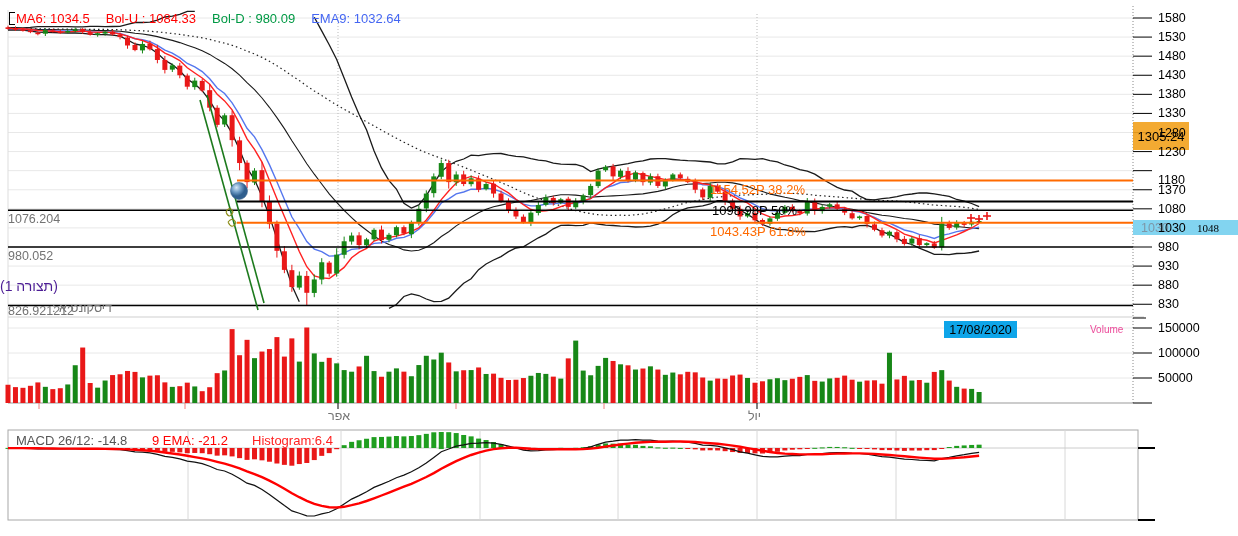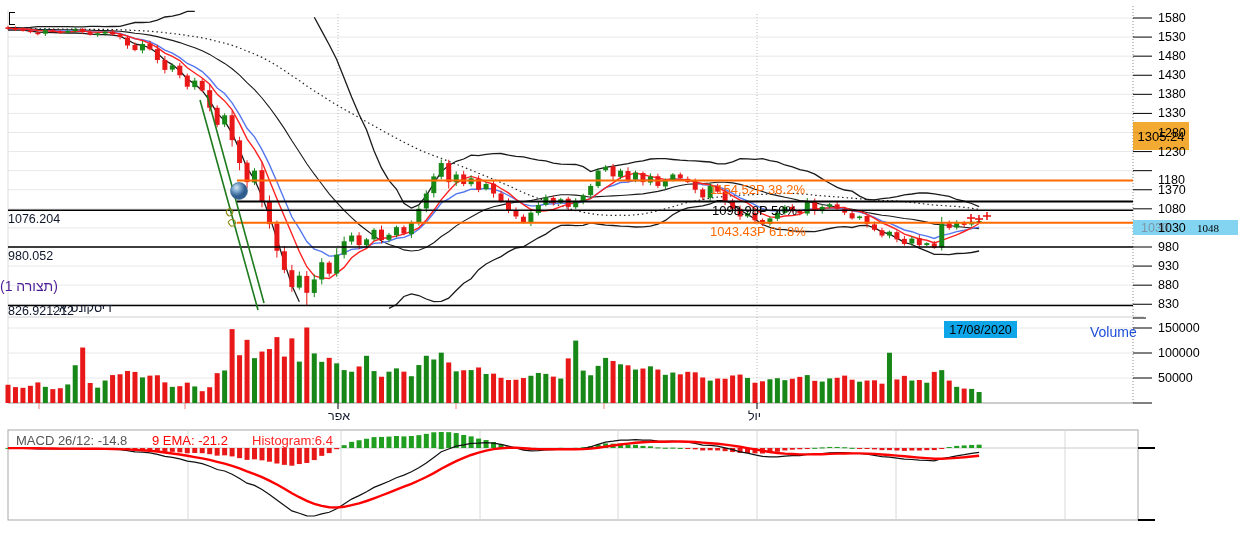--- a/index.html
+++ b/index.html
@@ -1,19 +1,19 @@
 <!DOCTYPE html>
 <html><head>
 <meta charset="utf-8">
 <style>
   html,body{margin:0;padding:0;background:#fff}
   #stage{position:relative;width:1238px;height:536px;background:#fff;overflow:hidden;
          font-family:"Liberation Sans",sans-serif}
   #chart-svg{position:absolute;left:0;top:0}
-  .lbl{position:absolute;white-space:pre;font:12.5px/1.15 "Liberation Sans",sans-serif;color:#0f172a}
+  .lbl{position:absolute;white-space:pre;font:12.5px/1.15 "Liberation Sans",sans-serif;color:#737373}
   .legend{position:absolute;left:16px;top:11px;display:flex;gap:16px;font-size:13px;font-weight:400}
   .bracket{position:absolute;left:9px;top:12px;width:5px;height:11px;border-left:1.5px solid #000;border-top:1.5px solid #000;border-bottom:1.5px solid #000}
   .axis-lbl{position:absolute;left:1158px;font-size:12.5px;color:#000}
   .badge{position:absolute;display:flex;align-items:center;justify-content:center;font-size:12.5px;color:#000}
   .fib-lbl{position:absolute;font-size:13px}
   .macd-legend{position:absolute;top:433px;font-size:13px}
 </style>
 </head>
 <body>
 
@@ -650,35 +650,41 @@
         <rect x="954.1899999999999" y="445.90104989834737" width="5" height="2.0989501016526173" fill="#1f9e1f"></rect>
         <rect x="961.66" y="445.41754853170426" width="5" height="2.5824514682957505" fill="#1f9e1f"></rect>
         <rect x="969.13" y="444.94443356769494" width="5" height="3.055566432305069" fill="#1f9e1f"></rect>
         <rect x="976.6" y="444.675352723179" width="5" height="3.324647276820995" fill="#1f9e1f"></rect>
         <path d="M8.0 448.0 L15.5 448.0 L22.9 448.2 L30.4 448.4 L37.9 448.8 L45.4 448.8 L52.8 448.8 L60.3 448.9 L67.8 448.9 L75.2 448.7 L82.7 448.8 L90.2 449.1 L97.6 449.2 L105.1 449.1 L112.6 449.3 L120.0 449.6 L127.5 450.6 L135.0 451.8 L142.5 452.2 L149.9 452.9 L157.4 454.3 L164.9 456.3 L172.3 457.3 L179.8 458.9 L187.3 461.1 L194.8 462.1 L202.2 463.6 L209.7 466.2 L217.2 469.5 L224.6 471.0 L232.1 474.2 L239.6 478.5 L247.0 483.2 L254.5 485.4 L262.0 489.5 L269.4 494.4 L276.9 500.0 L284.4 505.6 L291.9 510.9 L299.3 513.2 L306.8 515.9 L314.3 516.0 L321.7 513.8 L329.2 512.3 L336.7 508.7 L344.1 503.9 L351.6 499.1 L359.1 495.6 L366.6 491.7 L374.0 487.4 L381.5 484.4 L389.0 481.2 L396.4 477.7 L403.9 475.1 L411.4 471.8 L418.8 467.7 L426.3 462.9 L433.8 457.4 L441.3 451.7 L448.7 449.0 L456.2 446.2 L463.7 444.9 L471.1 443.3 L478.6 443.2 L486.1 442.7 L493.6 443.2 L501.0 444.3 L508.5 446.1 L516.0 448.0 L523.4 450.1 L530.9 450.8 L538.4 450.6 L545.8 449.8 L553.3 449.6 L560.8 449.1 L568.3 449.4 L575.7 449.1 L583.2 448.3 L590.7 446.9 L598.1 444.3 L605.6 442.1 L613.1 441.2 L620.5 440.1 L628.0 440.2 L635.5 439.6 L642.9 440.2 L650.4 440.2 L657.9 441.1 L665.4 441.4 L672.8 441.2 L680.3 441.5 L687.8 442.1 L695.2 443.3 L702.7 445.1 L710.2 445.4 L717.6 446.2 L725.1 447.8 L732.6 449.6 L740.1 451.8 L747.5 453.2 L755.0 454.8 L762.5 456.3 L769.9 456.9 L777.4 456.8 L784.9 456.1 L792.4 455.7 L799.8 455.6 L807.3 454.4 L814.8 454.2 L822.2 453.6 L829.7 452.8 L837.2 452.6 L844.6 452.7 L852.1 453.3 L859.6 453.5 L867.0 454.2 L874.5 455.3 L882.0 456.6 L889.5 457.1 L896.9 458.1 L904.4 459.2 L911.9 459.5 L919.3 460.1 L926.8 460.3 L934.3 460.8 L941.8 458.7 L949.2 457.4 L956.7 455.8 L964.2 454.7 L971.6 453.4 L979.1 452.3 " fill="none" stroke="#111111" stroke-width="1.2"></path>
         <path d="M8.0 448.1 L15.5 448.1 L22.9 448.1 L30.4 448.2 L37.9 448.3 L45.4 448.4 L52.8 448.5 L60.3 448.6 L67.8 448.6 L75.2 448.6 L82.7 448.7 L90.2 448.8 L97.6 448.8 L105.1 448.9 L112.6 449.0 L120.0 449.1 L127.5 449.4 L135.0 449.9 L142.5 450.3 L149.9 450.8 L157.4 451.5 L164.9 452.5 L172.3 453.5 L179.8 454.5 L187.3 455.8 L194.8 457.1 L202.2 458.4 L209.7 459.9 L217.2 461.9 L224.6 463.7 L232.1 465.8 L239.6 468.3 L247.0 471.3 L254.5 474.1 L262.0 477.2 L269.4 480.6 L276.9 484.5 L284.4 488.7 L291.9 493.2 L299.3 497.2 L306.8 500.9 L314.3 503.9 L321.7 505.9 L329.2 507.2 L336.7 507.5 L344.1 506.8 L351.6 505.2 L359.1 503.3 L366.6 501.0 L374.0 498.3 L381.5 495.5 L389.0 492.6 L396.4 489.7 L403.9 486.7 L411.4 483.8 L418.8 480.5 L426.3 477.0 L433.8 473.1 L441.3 468.8 L448.7 464.9 L456.2 461.1 L463.7 457.9 L471.1 455.0 L478.6 452.6 L486.1 450.6 L493.6 449.1 L501.0 448.2 L508.5 447.7 L516.0 447.8 L523.4 448.3 L530.9 448.8 L538.4 449.1 L545.8 449.3 L553.3 449.3 L560.8 449.3 L568.3 449.3 L575.7 449.3 L583.2 449.1 L590.7 448.6 L598.1 447.8 L605.6 446.6 L613.1 445.5 L620.5 444.5 L628.0 443.6 L635.5 442.8 L642.9 442.3 L650.4 441.9 L657.9 441.7 L665.4 441.7 L672.8 441.6 L680.3 441.5 L687.8 441.7 L695.2 442.0 L702.7 442.6 L710.2 443.2 L717.6 443.8 L725.1 444.6 L732.6 445.6 L740.1 446.8 L747.5 448.1 L755.0 449.4 L762.5 450.8 L769.9 452.0 L777.4 453.0 L784.9 453.6 L792.4 454.0 L799.8 454.4 L807.3 454.4 L814.8 454.3 L822.2 454.2 L829.7 453.9 L837.2 453.6 L844.6 453.5 L852.1 453.4 L859.6 453.4 L867.0 453.6 L874.5 453.9 L882.0 454.5 L889.5 455.0 L896.9 455.6 L904.4 456.3 L911.9 457.0 L919.3 457.6 L926.8 458.1 L934.3 458.7 L941.8 458.7 L949.2 458.4 L956.7 457.9 L964.2 457.3 L971.6 456.5 L979.1 455.7 " fill="none" stroke="#ff0000" stroke-width="2.4"></path>
       </g>
     </svg>
 
   <span class="bracket"></span>
+  <div class="legend">
+    <span style="color:#ff0000">MA6: 1034.5</span>
+    <span style="color:#ff0000">Bol-U : 1084.33</span>
+    <span style="color:#009944">Bol-D : 980.09</span>
+    <span style="color:#4466f2">EMA9: 1032.64</span>
+  </div>
 
   <div class="fib-lbl" style="left:710px;top:182px;color:#ff6a00">1154.52P  38.2%</div>
   <div class="fib-lbl" style="left:712px;top:203px;color:#000">1098.98P  50%</div>
   <div class="fib-lbl" style="left:710px;top:224px;color:#ff6a00">1043.43P  61.8%</div>
 
   <div class="lbl" style="left:8px;top:212px">1076.204</div>
   <div class="lbl" style="left:8px;top:249px">980.052</div>
   <div class="lbl" style="left:0;top:278px;color:#4c1d95;font-size:14px" dir="rtl">(תצורה 1)</div>
   <div class="lbl" style="left:8px;top:304px">826.921212</div>
   <div class="lbl" style="left:52px;top:301px" dir="rtl">דיסקונט א :</div>
 
   <div class="lbl" style="left:328px;top:409px">אפר</div>
   <div class="lbl" style="left:748px;top:409px">יול</div>
 
-  <div class="lbl" style="left:1090px;top:324px;color:#1d4ed8;font-size:14px">Volume</div>
+  <div class="lbl" style="left:1090px;top:324px;color:#ec4899;font-size:10px">Volume</div>
   <div class="badge" style="left:944px;top:321px;width:73px;height:17px;background:#0ea5e9">17/08/2020</div>
 
   <div class="badge" style="left:1133px;top:122px;width:56px;height:28px;background:rgba(242,163,33,0.92);font-size:13px">1305.24</div>
   <div class="badge" style="left:1133px;top:220px;width:105px;height:15px;background:#82d4f0">
     <span style="position:absolute;left:8px;color:#7d97a8">1030</span>
     <span style="position:absolute;left:64px;font-family:'Liberation Serif',serif;font-weight:400;font-size:11px">1048</span>
   </div>
 
   <div class="macd-legend" style="left:16px;color:#555">MACD 26/12: -14.8</div>
   <div class="macd-legend" style="left:152px;color:#ff0000">9 EMA:  -21.2</div>

